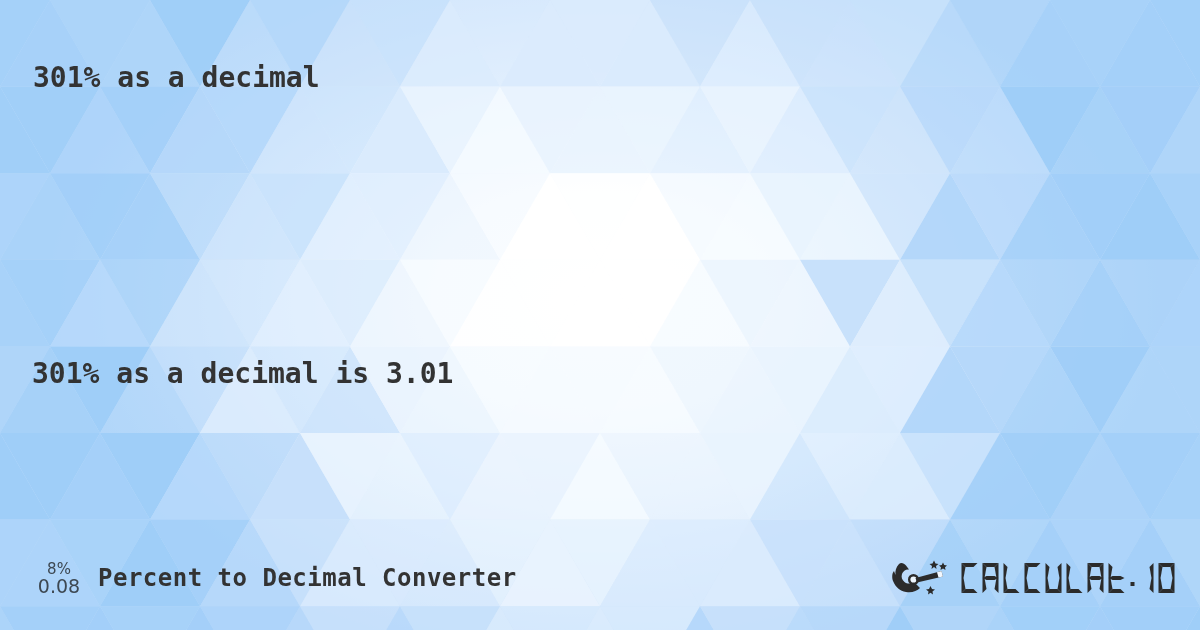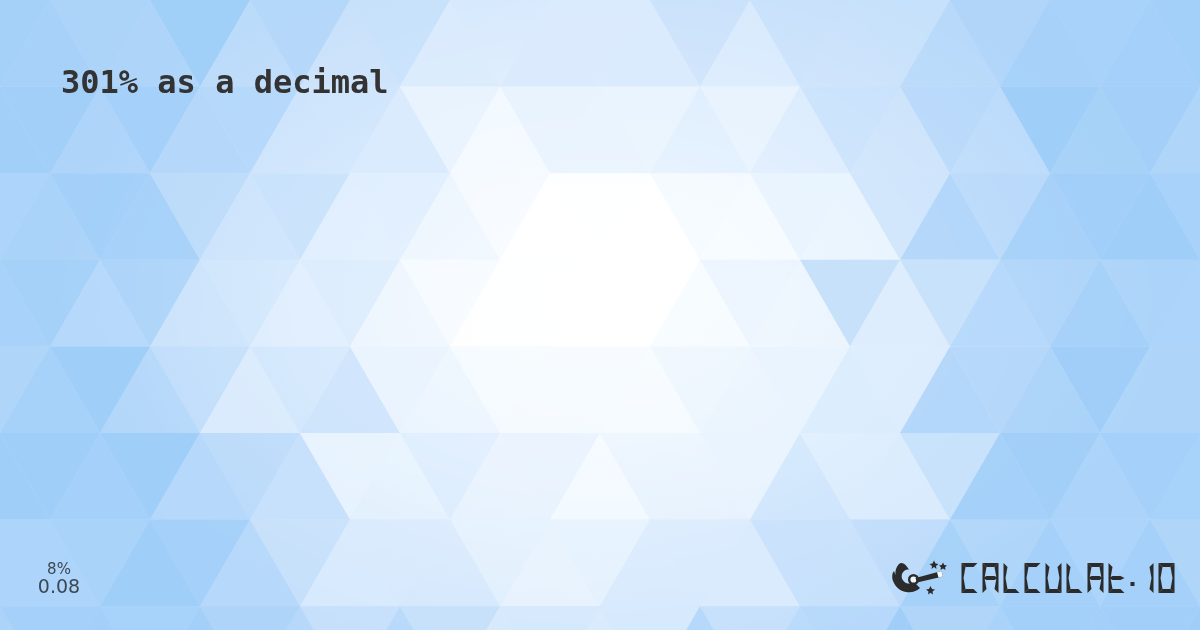--- a/index.html
+++ b/index.html
@@ -39,26 +39,25 @@
   #content {
     position: relative;
     z-index: 2;
     width: 1200px;
     height: 630px;
   }
   #page-title {
     position: absolute;
     left: 33px;
     top: 42px;
-    font-size: 32px;
+    font-size: 28px;
     font-weight: bold;
     color: #333333;
     letter-spacing: 0px;
     white-space: nowrap;
-    margin-left: 28px;
   }
   #intro-text {
     position: absolute;
     left: 30px;
     top: 186px;
     width: 1140px;
     font-size: 22.5px;
     line-height: 40px;
     color: #3d4852;
     font-weight: normal;
@@ -445,28 +444,30 @@
           <polygon points="1250,866 1300,779.4 1350,866" fill="#9ecdf8" fill-opacity="0.71"></polygon>
         </g>
     </svg>
   </div>
 
   <div id="content">
 
     <h1 id="page-title">301% as a decimal</h1>
 
 
+    <div id="answer-text">301% as a decimal is 3.01</div>
 
     <div id="footer">
 
       <div id="footer-left">
         <div id="percent-badge">
           <span class="pb-top">8%</span>
           <span class="pb-bottom">0.08</span>
         </div>
+        <div id="footer-label">Percent to Decimal Converter</div>
       </div>
 
       <div id="brand">
         <svg id="brand-wand" viewBox="0 0 120 88">
 
           <path fill="#2b2b2b" d="M16 16 C10 22 8 30 9 38 L6 30 C2 34 1 44 5 52
                    C9 62 18 70 30 72 C42 74 52 70 58 64 L46 52
                    C40 56 32 56 27 52 C22 48 20 42 22 36
                    C24 30 30 26 36 27 L30 19 C26 14 20 12 16 16 Z"></path>
 

